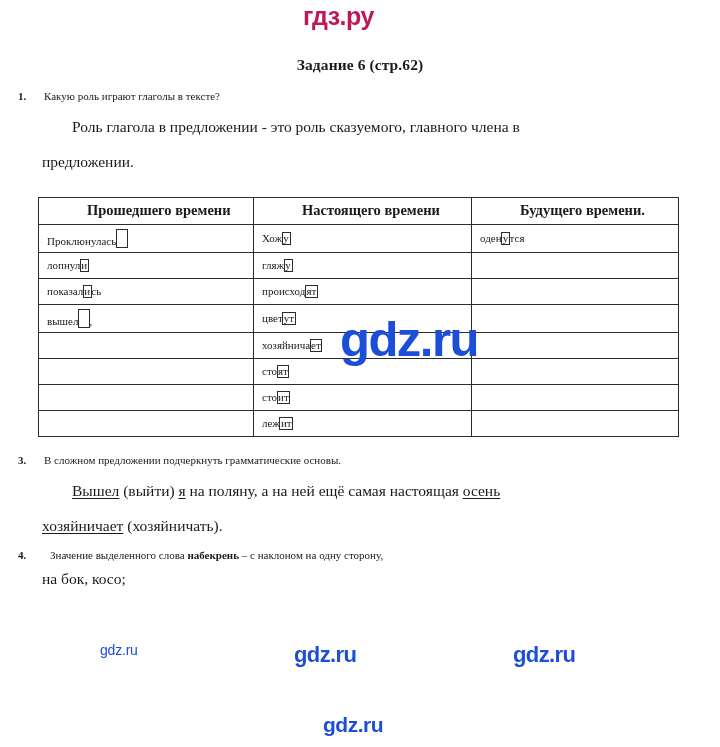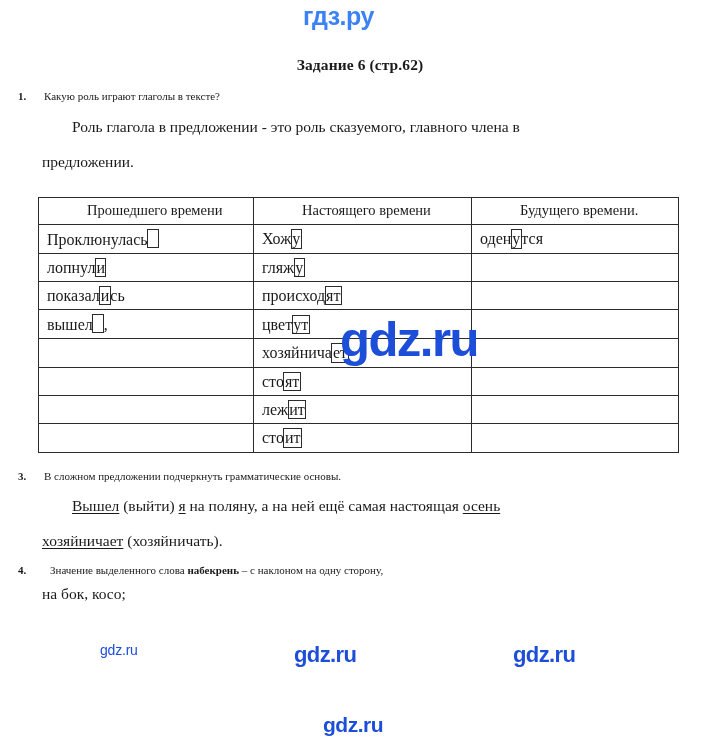--- a/index.html
+++ b/index.html
@@ -25,21 +25,21 @@
     height: 40px;
   }
   .site-logo {
     position: absolute;
     left: 303px;
     top: 2px;
     font-family: "Liberation Sans", "DejaVu Sans", sans-serif;
     font-weight: bold;
     font-size: 25px;
     letter-spacing: -0.5px;
-    color: #3b82f6;
+    color: #be185d;
   }
 
   
   .page {
     position: absolute;
     top: 46px;
     left: 0;
     width: 720px;
   }
 
@@ -88,29 +88,29 @@
     width: 640px;
   }
   table.verbs {
     border-collapse: collapse;
     width: 640px;
     table-layout: fixed;
   }
   table.verbs td, table.verbs th {
     border: 1px solid #2b2b2b;
     padding: 4px 7px 4px 8px;
-    font-size: 16px;
+    font-size: 11px;
     text-align: left;
     vertical-align: middle;
     height: 26px;
     box-sizing: border-box;
     background: transparent;
   }
   table.verbs th {
-    font-weight: normal;
+    font-weight: bold;
     font-size: 14.5px;
     height: 27px;
     padding-left: 48px;
   }
   table.verbs col.c1 { width: 215px; }
   table.verbs col.c2 { width: 218px; }
   table.verbs col.c3 { width: 207px; }
 
   
   .end-box {
@@ -237,26 +237,26 @@
             <td><span>хозяйнича</span><span class="end-box">ет</span></td>
             <td>&nbsp;</td>
           </tr>
           <tr>
             <td>&nbsp;</td>
             <td><span>сто</span><span class="end-box">ят</span></td>
             <td>&nbsp;</td>
           </tr>
           <tr>
             <td>&nbsp;</td>
+            <td><span>сто</span><span class="end-box">ит</span></td>
+            <td>&nbsp;</td>
+          </tr>
+          <tr>
+            <td>&nbsp;</td>
             <td><span>леж</span><span class="end-box">ит</span></td>
-            <td>&nbsp;</td>
-          </tr>
-          <tr>
-            <td>&nbsp;</td>
-            <td><span>сто</span><span class="end-box">ит</span></td>
             <td>&nbsp;</td>
           </tr>
         </tbody>
     </table>
   </div>
 
   <div class="spacer-md"></div>
 
   <div class="q-line">
     <span class="q-num">3.</span><span>В сложном предложении подчеркнуть грамматические основы.</span>

